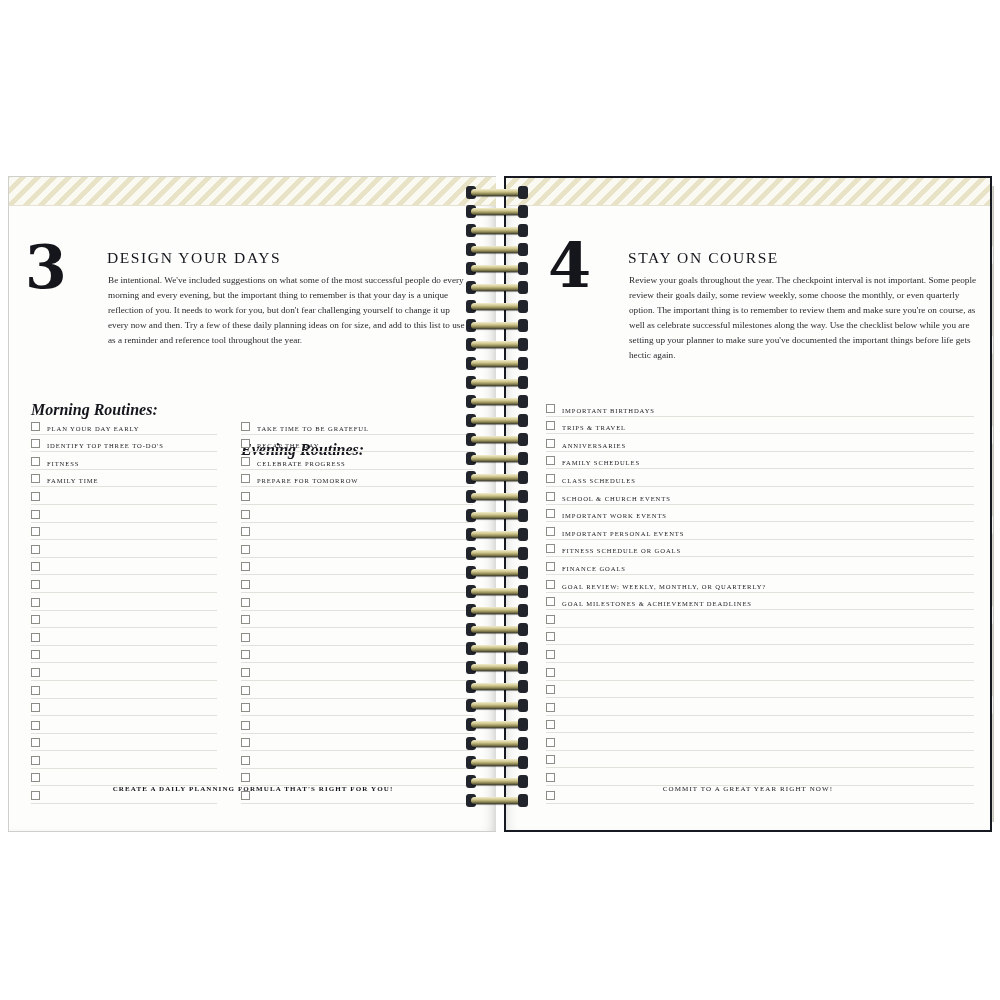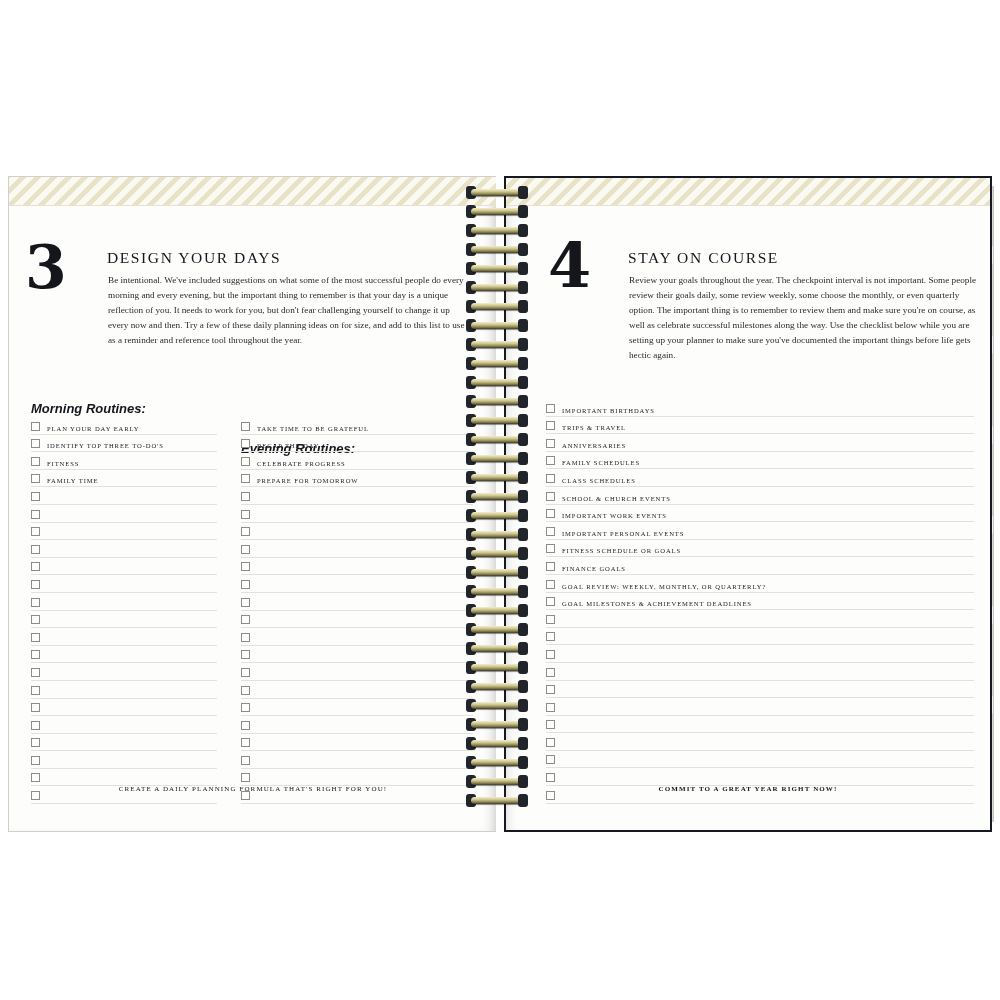--- a/index.html
+++ b/index.html
@@ -177,24 +177,24 @@
     position: absolute;
     font-family: "Liberation Serif", serif;
     font-size: 9.2px;
     line-height: 1.62;
     color: #2a2b30;
     text-align: left;
   }
 
   .col-label {
     position: absolute;
-    font-family: Liberation Sans, sans-serif;
+    font-family: Liberation Serif, serif;
     font-style: italic;
     font-weight: bold;
-    font-size: 13px;
+    font-size: 16px;
     color: #14161d;
   }
 
   
   .check-col {
     position: absolute;
   }
   .check-row {
     position: relative;
     height: 16.6px;
@@ -438,21 +438,21 @@
             <div class="check-row">
               <span class="cbox"></span>
               <span class="citem"></span>
             </div>
             <div class="check-row">
               <span class="cbox"></span>
               <span class="citem"></span>
             </div>
           </div>
 
-        <div class="footer-note" style="left:0; top:608px; width:488px;">CREATE A DAILY PLANNING FORMULA THAT'S RIGHT FOR YOU!</div>
+        <div class="footer-note" style="left:0; top:608px; width:488px;font-weight:bold;">CREATE A DAILY PLANNING FORMULA THAT'S RIGHT FOR YOU!</div>
       </div>
     </div>
 
     <div class="page page-right">
       <div class="stripe-band"></div>
       <div class="pg-inner">
 
         <div class="big-numeral numeral-4">4</div>
 
         <div class="sec-title" style="left:124px; top:72px;">STAY ON COURSE</div>
@@ -547,21 +547,21 @@
             <div class="check-row">
               <span class="cbox"></span>
               <span class="citem"></span>
             </div>
             <div class="check-row">
               <span class="cbox"></span>
               <span class="citem"></span>
             </div>
           </div>
 
-        <div class="footer-note" style="left:0; top:608px; width:488px;font-weight:bold;">COMMIT TO A GREAT YEAR RIGHT NOW!</div>
+        <div class="footer-note" style="left:0; top:608px; width:488px;">COMMIT TO A GREAT YEAR RIGHT NOW!</div>
       </div>
     </div>
 
     <div class="board-edge"></div>
   </div>
 
   <div class="spiral" id="spiral">
       <div class="coil" style="top: 0px;">
         <span class="cap-l"></span>
         <span class="bar"></span>

